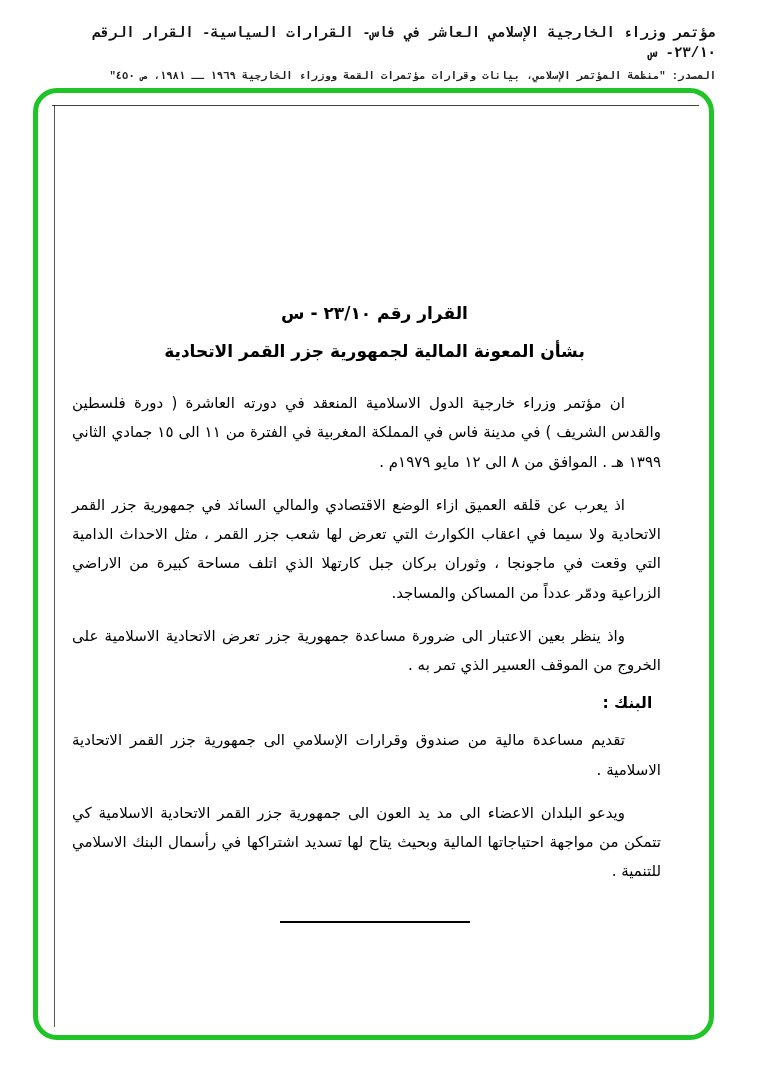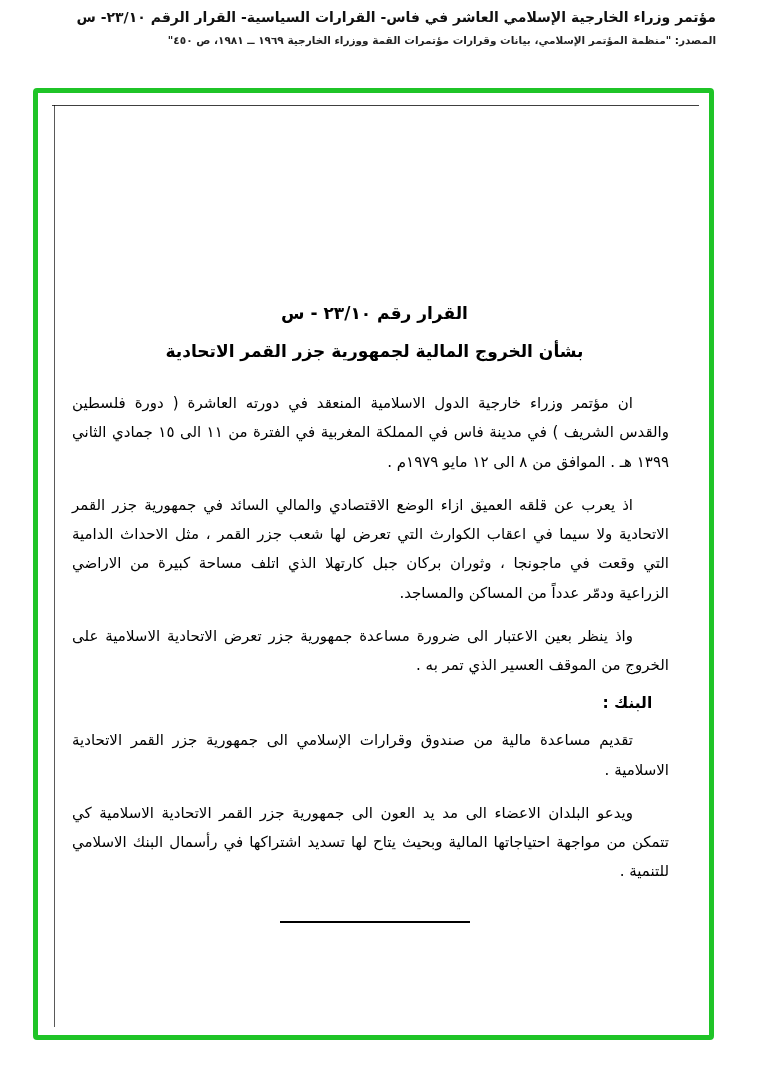--- a/index.html
+++ b/index.html
@@ -12,22 +12,23 @@
     width: 758px;
     height: 1078px;
     position: relative;
     overflow: hidden;
   }
 
   
   .page-header {
     direction: rtl;
     text-align: right;
-    padding: 8px 42px 0 40px;
+    padding: 24px 42px 0 40px;
     color: #111;
+    font-family: Liberation Mono, monospace;
   }
   .page-header .hdr-title {
     font-size: 14px;
     font-weight: bold;
     letter-spacing: 0;
     line-height: 1.4;
   }
   .page-header .hdr-source {
     font-size: 10.5px;
     font-weight: bold;
@@ -36,21 +37,21 @@
   }
 
   
   .doc-frame {
     position: absolute;
     left: 33px;
     top: 88px;
     width: 681px;
     height: 952px;
     border: 5px solid #1fc427;
-    border-radius: 4px;
+    border-radius: 24px;
     background: #fff;
     box-sizing: border-box;
   }
 
   
   .scan-edge-top {
     position: absolute;
     left: 14px;
     right: 10px;
     top: 12px;
@@ -86,21 +87,21 @@
     font-weight: bold;
     font-size: 17px;
     margin: 0 0 28px 0;
   }
 
   .doc-paragraph {
     font-size: 15px;
     line-height: 1.95;
     text-align: justify;
     text-indent: 2.4em;
-    margin: 0 8px 14px 0;
+    margin: 0 16px 14px 0;
   }
   .decision-label {
     font-size: 15.5px;
     font-weight: bold;
     text-indent: 1.6em;
     margin: 4px 0 14px 0;
   }
 
   .doc-divider {
     width: 190px;
@@ -119,21 +120,21 @@
 
 <div class="doc-frame">
 
   <div class="scan-edge-top"></div>
   <div class="scan-edge-left"></div>
 
   <div class="doc-content">
 
     <div class="doc-title">القرار رقم ٢٣/١٠ - س</div>
 
-    <div class="doc-subtitle">بشأن الخروج المالية لجمهورية جزر القمر الاتحادية</div>
+    <div class="doc-subtitle">بشأن المعونة المالية لجمهورية جزر القمر الاتحادية</div>
 
     <p class="doc-paragraph">ان مؤتمر وزراء خارجية الدول الاسلامية المنعقد في دورته العاشرة ( دورة فلسطين والقدس الشريف ) في مدينة فاس في المملكة المغربية في الفترة من ١١ الى ١٥ جمادي الثاني ١٣٩٩ هـ . الموافق من ٨ الى ١٢ مايو ١٩٧٩م .</p>
 
     <p class="doc-paragraph">اذ يعرب عن قلقه العميق ازاء الوضع الاقتصادي والمالي السائد في جمهورية جزر القمر الاتحادية ولا سيما في اعقاب الكوارث التي تعرض لها شعب جزر القمر ، مثل الاحداث الدامية التي وقعت في ماجونجا ، وثوران بركان جبل كارتهلا الذي اتلف مساحة كبيرة من الاراضي الزراعية ودمّر عدداً من المساكن والمساجد.</p>
 
     <p class="doc-paragraph">واذ ينظر بعين الاعتبار الى ضرورة مساعدة جمهورية جزر تعرض الاتحادية الاسلامية على الخروج من الموقف العسير الذي تمر به .</p>
 
     <p class="decision-label">البنك :</p>
 
     <p class="doc-paragraph">تقديم مساعدة مالية من صندوق وقرارات الإسلامي الى جمهورية جزر القمر الاتحادية الاسلامية .</p>

